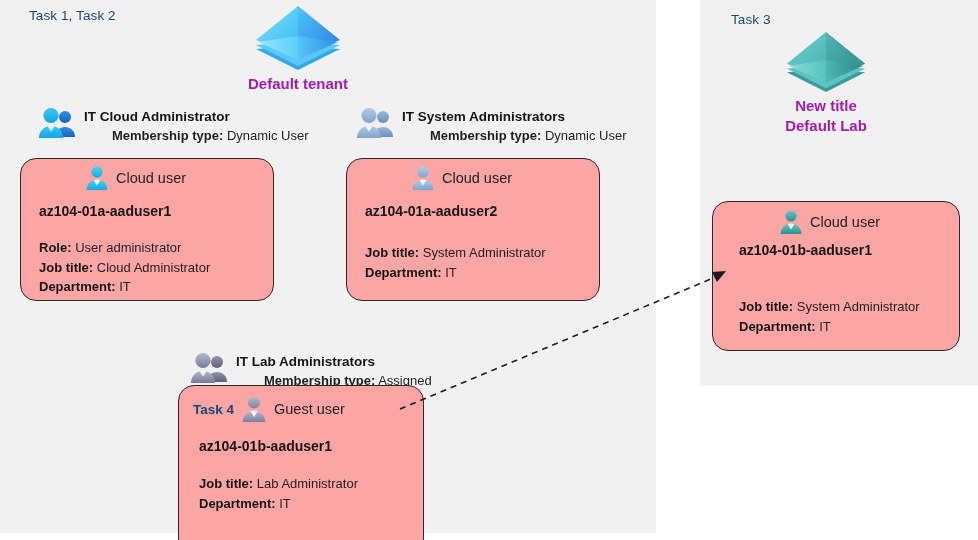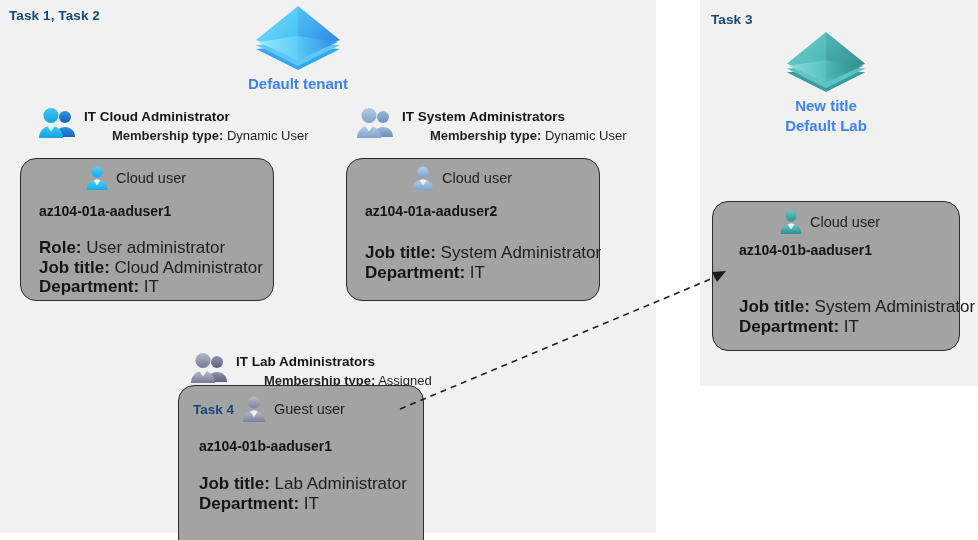--- a/index.html
+++ b/index.html
@@ -25,37 +25,38 @@
     position: absolute;
     background: #f1f1f1;
   }
   #panel-default { left: 0;   top: 0; width: 656px; height: 533px; }
   #panel-new     { left: 700px; top: 0; width: 278px; height: 386px; }
 
   
   .task-label {
     position: absolute;
     color: #17477a;
-    font-weight: bold;
+    font-weight: normal;
     font-size: 13.5px;
     letter-spacing: .1px;
     white-space: nowrap;
+    margin-left: 20px;
   }
   #task12 { left: 9px;   top: 8px; }
   #task3  { left: 711px; top: 12px; text-align: center; }
 
   
   .tenant {
     position: absolute;
     text-align: center;
   }
   .tenant .tname {
     font-weight: bold;
     font-size: 15px;
-    color: #3b82f6;
+    color: #a21caf;
     white-space: nowrap;
     line-height: 20px;
   }
   #tenant-default { left: 213px; top: 2px; width: 170px; }
   #tenant-new     { left: 741px; top: 28px; width: 170px; }
   .tenant-icon { display: block; margin: 0 auto; }
 
   
   .group {
     position: absolute;
@@ -80,21 +81,21 @@
   .group .gmeta b { font-weight: bold; padding-left: 28px; }
   #group-cloud  { left: 38px;  top: 106px; }
   #group-system { left: 356px; top: 106px; }
   #group-lab    { left: 190px; top: 327px; margin-top: 24px; }
 
   
   .card {
     position: absolute;
     border: 1.4px solid #2b2b2b;
     border-radius: 16px;
-    background: #a3a3a3;
+    background: #fca5a5;
     box-sizing: border-box;
   }
   .card .card-head {
     display: flex;
     align-items: center;
     gap: 6px;
     padding-top: 6px;
   }
   .card .card-head .usertype {
     font-size: 14.5px;
@@ -106,21 +107,21 @@
     font-weight: bold;
     font-size: 13.5px;
     white-space: nowrap;
   }
   .card .upn {
     font-weight: bold;
     font-size: 14px;
     color: #151515;
     white-space: nowrap;
   }
-  .card .attrs { font-size: 17px; color: #1f1f1f; line-height: 19.5px; }
+  .card .attrs { font-size: 13px; color: #1f1f1f; line-height: 19.5px; }
   .card .attrs div { white-space: nowrap; }
   .card .attrs b { font-weight: bold; color: #151515; }
 
   #card-u1 { left: 20px;  top: 158px; width: 254px; height: 143px; }
   #card-u2 { left: 346px; top: 158px; width: 254px; height: 143px; }
   #card-u3 { left: 178px; top: 385px; width: 246px; height: 170px; }
   #card-u4 { left: 712px; top: 201px; width: 248px; height: 150px; }
 
   
   #card-u1 .card-head { justify-content: center; padding-right: 24px; }

